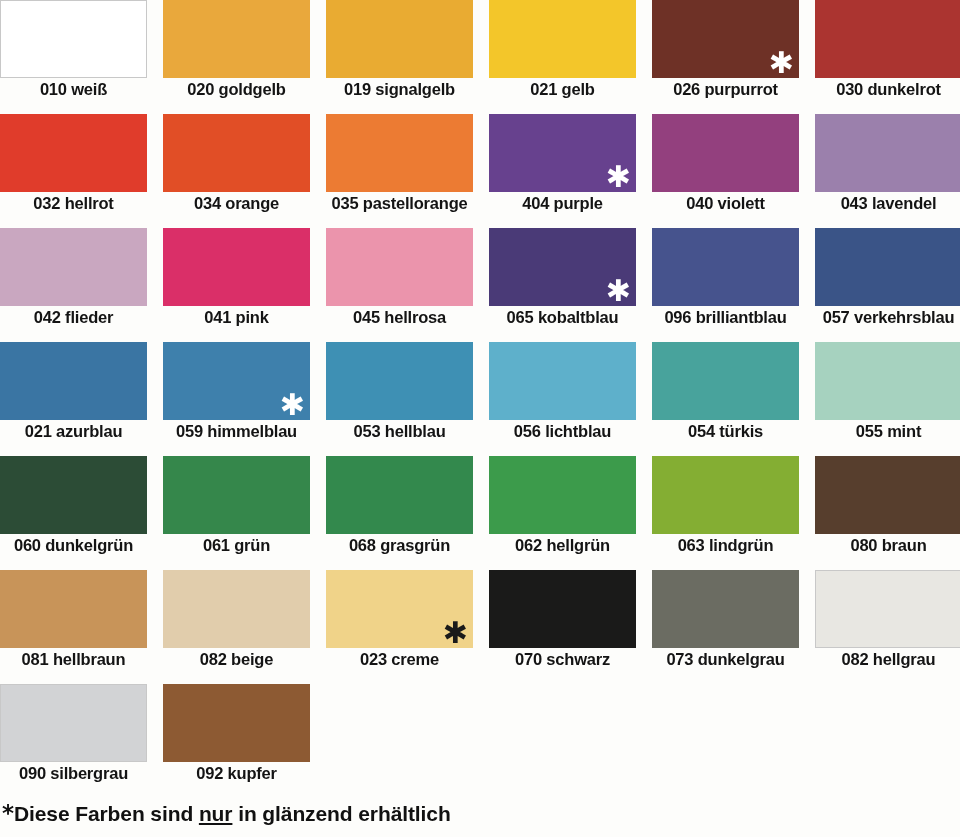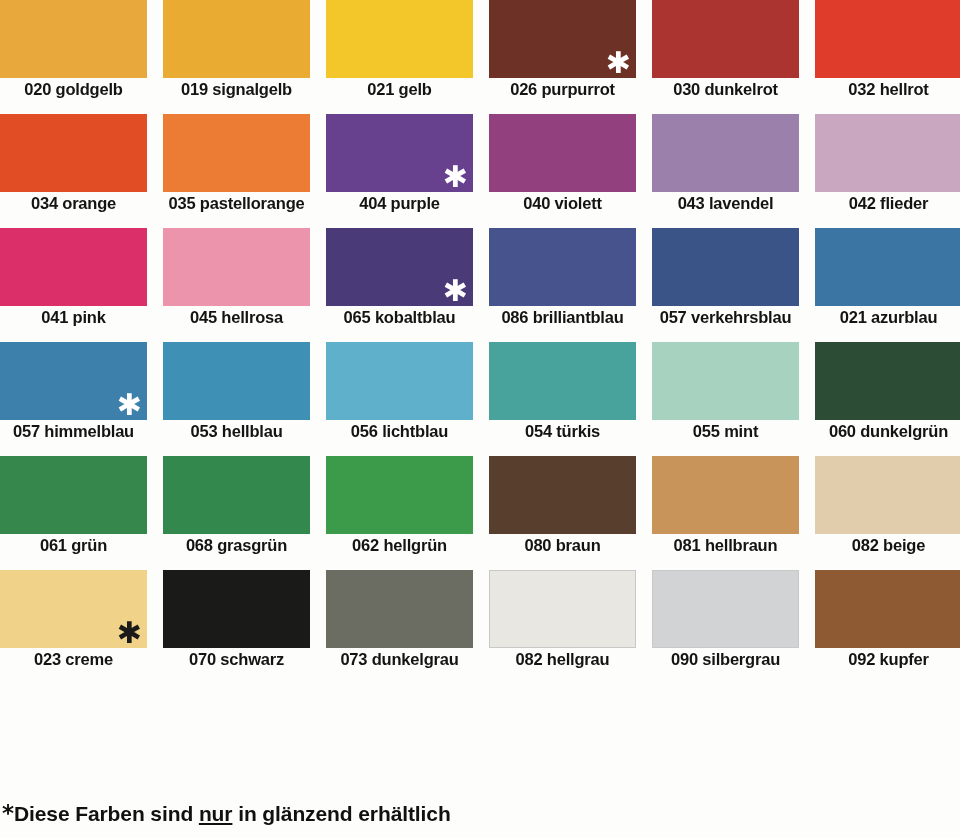--- a/index.html
+++ b/index.html
@@ -90,20 +90,24 @@
   .footnote u {
     text-decoration: underline;
   }
 </style>
 </head>
 <body>
 
 <div id="chart">
   <div class="grid" id="grid">
       <div class="cell">
+        <div class="swatch bordered" style="background: rgb(255, 255, 255);"></div>
+        <div class="label">010 weiß</div>
+      </div>
+      <div class="cell">
         <div class="swatch" style="background: rgb(233, 168, 60);"></div>
         <div class="label">020 goldgelb</div>
       </div>
       <div class="cell">
         <div class="swatch" style="background: rgb(233, 171, 50);"></div>
         <div class="label">019 signalgelb</div>
       </div>
       <div class="cell">
         <div class="swatch" style="background: rgb(243, 198, 42);"></div>
         <div class="label">021 gelb</div>
@@ -157,35 +161,35 @@
         <div class="label">045 hellrosa</div>
       </div>
       <div class="cell">
         <div class="swatch" style="background: rgb(74, 58, 119);">
           <span class="star">✱</span>
         </div>
         <div class="label">065 kobaltblau</div>
       </div>
       <div class="cell">
         <div class="swatch" style="background: rgb(70, 83, 141);"></div>
-        <div class="label">086 brilliantblau</div>
+        <div class="label">096 brilliantblau</div>
       </div>
       <div class="cell">
         <div class="swatch" style="background: rgb(58, 84, 135);"></div>
         <div class="label">057 verkehrsblau</div>
       </div>
       <div class="cell">
         <div class="swatch" style="background: rgb(58, 117, 163);"></div>
         <div class="label">021 azurblau</div>
       </div>
       <div class="cell">
         <div class="swatch" style="background: rgb(62, 128, 172);">
           <span class="star">✱</span>
         </div>
-        <div class="label">057 himmelblau</div>
+        <div class="label">059 himmelblau</div>
       </div>
       <div class="cell">
         <div class="swatch" style="background: rgb(62, 144, 180);"></div>
         <div class="label">053 hellblau</div>
       </div>
       <div class="cell">
         <div class="swatch" style="background: rgb(94, 176, 203);"></div>
         <div class="label">056 lichtblau</div>
       </div>
       <div class="cell">
@@ -204,20 +208,24 @@
         <div class="swatch" style="background: rgb(53, 135, 75);"></div>
         <div class="label">061 grün</div>
       </div>
       <div class="cell">
         <div class="swatch" style="background: rgb(51, 137, 77);"></div>
         <div class="label">068 grasgrün</div>
       </div>
       <div class="cell">
         <div class="swatch" style="background: rgb(60, 155, 75);"></div>
         <div class="label">062 hellgrün</div>
+      </div>
+      <div class="cell">
+        <div class="swatch" style="background: rgb(132, 174, 51);"></div>
+        <div class="label">063 lindgrün</div>
       </div>
       <div class="cell">
         <div class="swatch" style="background: rgb(87, 62, 45);"></div>
         <div class="label">080 braun</div>
       </div>
       <div class="cell">
         <div class="swatch" style="background: rgb(200, 148, 89);"></div>
         <div class="label">081 hellbraun</div>
       </div>
       <div class="cell">

